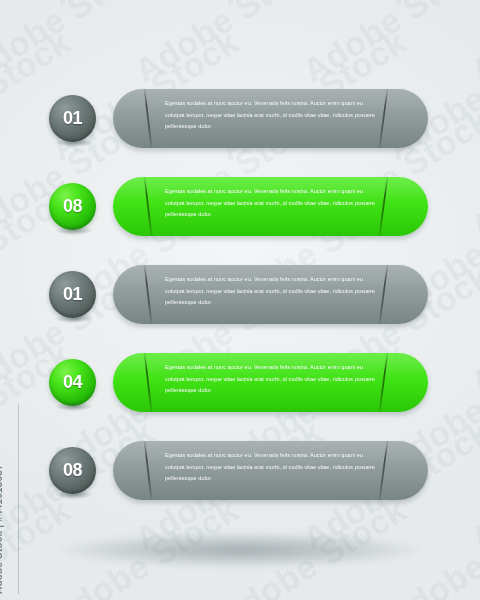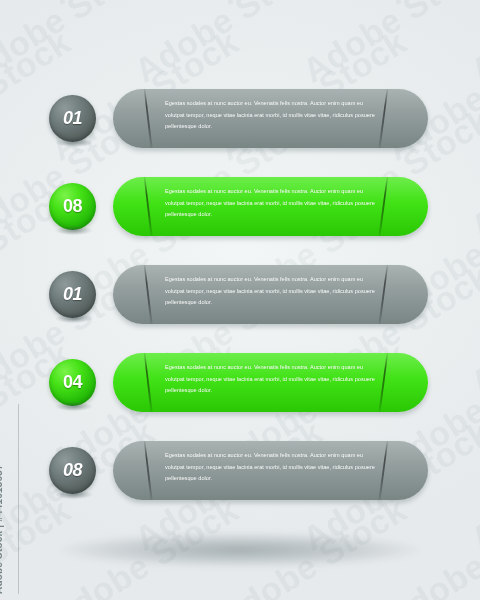--- a/index.html
+++ b/index.html
@@ -122,21 +122,20 @@
     width: 38px;
     height: 9px;
     border-radius: 50%;
     background: radial-gradient(ellipse at center, rgba(60,75,78,.40) 0%, rgba(60,75,78,0) 72%);
     z-index: -1;
   }
   .badge.gray {
     background:
       radial-gradient(circle at 34% 28%, #8e9a99 0%, #717e7e 34%, #57625f 70%, #414b49 100%);
     box-shadow: inset 0 -2px 4px rgba(0,0,0,.25), 0 2px 4px rgba(70,85,88,.35);
-    font-style: italic;
   }
   .badge.green {
     background:
       radial-gradient(circle at 34% 26%, #7bf34a 0%, #46e217 32%, #24ba07 70%, #179003 100%);
     box-shadow: inset 0 -2px 4px rgba(0,60,0,.25), 0 2px 4px rgba(70,110,70,.3);
   }
   .badge span { position: relative; z-index: 2; }
 
   
   .bar {

